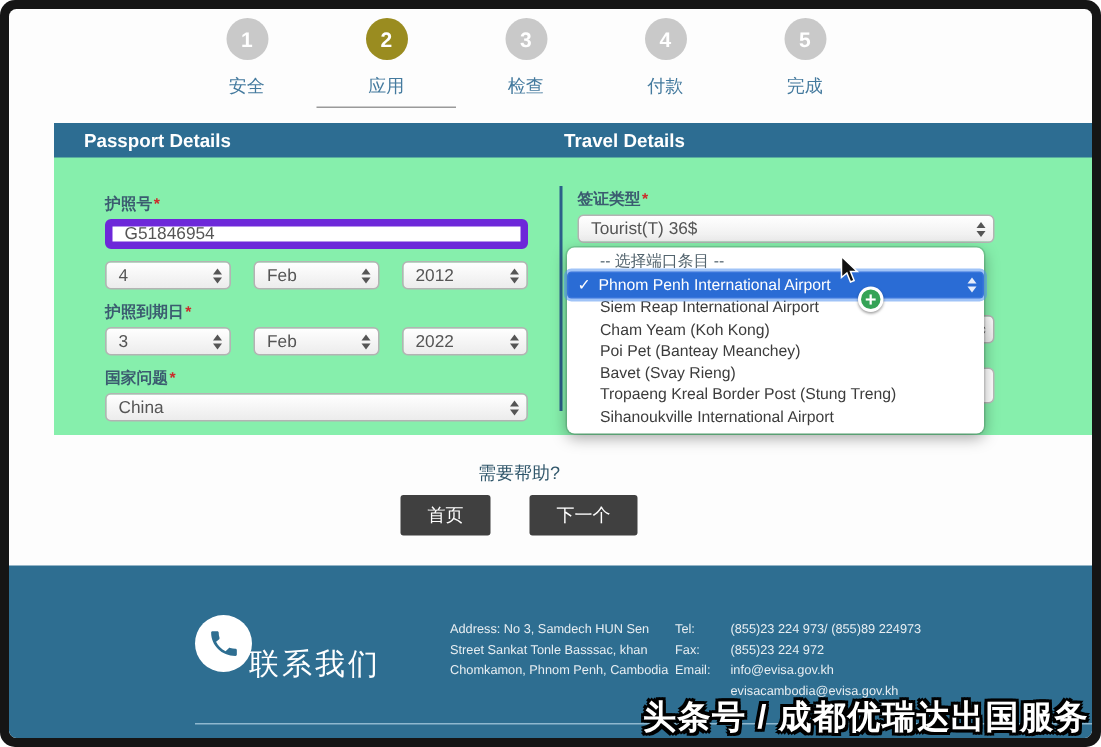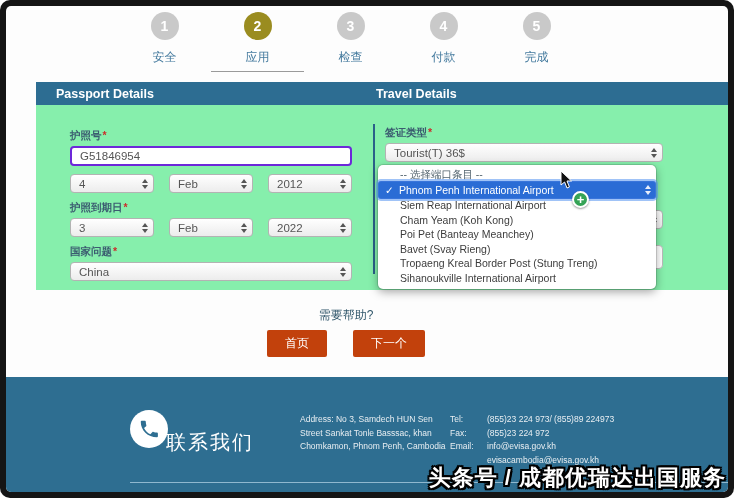--- a/index.html
+++ b/index.html
@@ -20,21 +20,21 @@
   .panel { position:absolute; left:30px; top:76px; width:692px; height:208px; background:#86efac; }
   .panel-header { height:23px; background:#2d6d92; color:#fff; font-size:12.5px; font-weight:bold;
     display:flex; align-items:center; }
   .panel-header .ph-passport { padding-left:20px; }
   .panel-header .ph-travel { padding-left:0; position:absolute; left:340px; }
   .vdivider { position:absolute; left:337px; top:42px; width:2px; height:150px; background:#2b6089; }
 
   .fgroup { margin-bottom:8px; }
   .flabel { font-size:10.5px; font-weight:bold; color:#3b5c70; margin-bottom:3px; }
   .req { color:#cc2a2a; margin-left:1px; }
-  .tinput { width:100%; height:20px; border:2px solid #6d28d9; border-radius:4px; background:#fff;
+  .tinput { width:100%; height:20px; border:5px solid #6d28d9; border-radius:4px; background:#fff;
     font-size:11.5px; color:#555; padding:0 8px; font-family:"Liberation Sans",sans-serif; }
   .sel { height:19px; border:1px solid #b3b3b3; border-radius:4px;
     background:linear-gradient(#ffffff,#ececec); display:flex; align-items:center;
     font-size:11.5px; color:#555; padding:0 5px 0 8px; }
   .sel .selval { flex:1; white-space:nowrap; overflow:hidden; }
   .stepper { display:flex; flex-direction:column; align-items:center; gap:2px; }
   .arr-up { width:0; height:0; border-left:3.5px solid transparent; border-right:3.5px solid transparent; border-bottom:4px solid #555; }
   .arr-dn { width:0; height:0; border-left:3.5px solid transparent; border-right:3.5px solid transparent; border-top:4px solid #555; }
 
   .col-left { position:absolute; left:34px; top:47px; width:282px; }
@@ -63,21 +63,21 @@
 
   .plus-badge { position:absolute; left:536px; top:109px; width:17px; height:17px; border-radius:50%;
     background:#35a356; border:2px solid #fff; box-shadow:0 1px 2px rgba(0,0,0,.4);
     color:#fff; font-size:13px; font-weight:bold; line-height:13px; text-align:center; z-index:7; }
   .cursor { position:absolute; left:524px; top:88px; z-index:8; }
 
   
   .help-text { position:absolute; left:0; top:301px; width:680px; text-align:center;
     font-size:12px; color:#31576b; }
   .btn-row { position:absolute; left:0; top:324px; width:680px; display:flex; justify-content:center; gap:26px; }
-  .btn { background:#c2410c; color:#fff; border:none; font-size:12px; padding:5px 18px;
+  .btn { background:#404040; color:#fff; border:none; font-size:12px; padding:5px 18px;
     border-radius:2px; font-family:"Liberation Sans",sans-serif; cursor:pointer; }
 
   
   .footer { position:absolute; left:0; top:371px; width:722px; height:115px; background:#2e6e91; }
   .phone-wrap { position:absolute; left:124px; top:33px; width:38px; height:38px; border-radius:50%;
     background:#fff; display:flex; align-items:center; justify-content:center; }
   .contact-title { position:absolute; left:160px; top:40px; color:#fff; font-size:20px; letter-spacing:2px;margin-top:12px; }
   .addr { position:absolute; left:294px; top:36px; width:158px; color:#e8eef2; font-size:8.5px; line-height:13.5px; }
   .telblock { position:absolute; left:444px; top:36px; color:#e8eef2; font-size:8.5px; line-height:13.5px; }
   .telrow { display:flex; }

